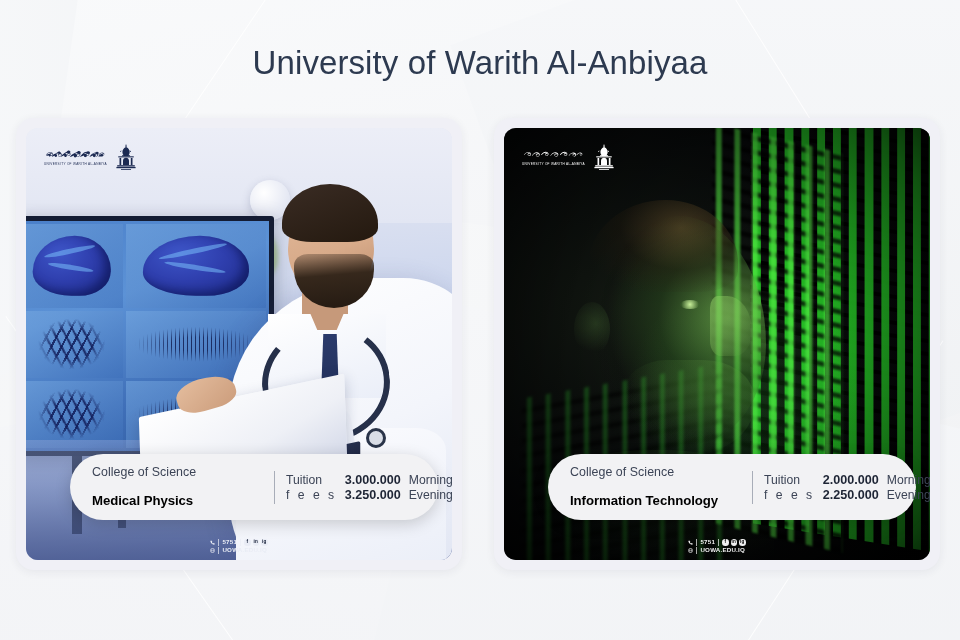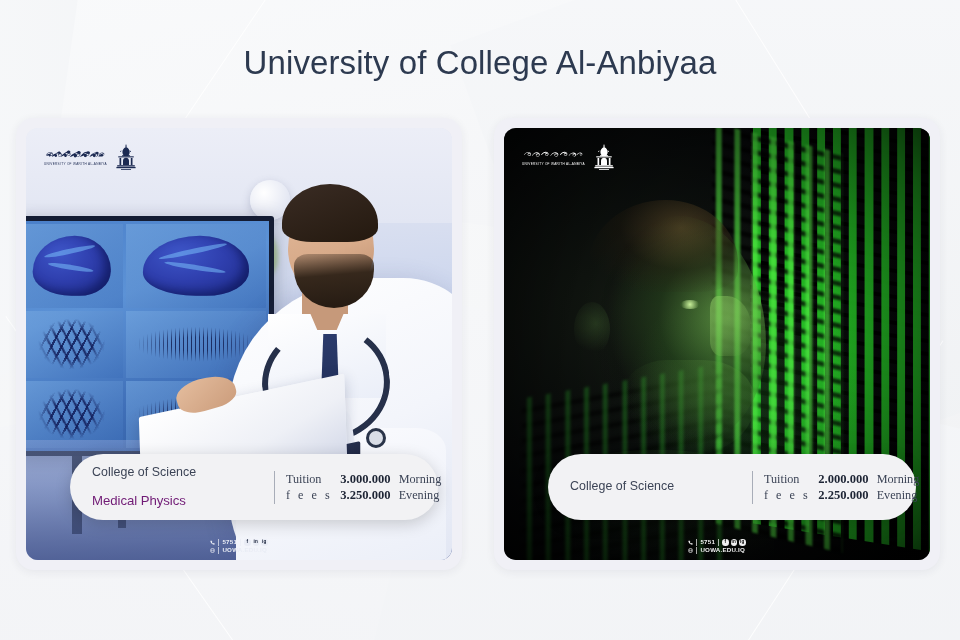--- a/index.html
+++ b/index.html
@@ -484,40 +484,39 @@
   }
   .cap-college {
     font-size: 12.4px;
     font-weight: 400;
     letter-spacing: 0.05px;
     line-height: 1.55;
     color: #3c4456;
   }
   .cap-major {
     font-size: 13.2px;
-    font-weight: 400;
+    font-weight: 700;
     letter-spacing: -0.05px;
     line-height: 1.5;
-    color: #701a75;
+    color: #000000;
     margin-top: 8px;
   }
   .cap-divider {
     width: 1px;
     height: 33px;
     background: #a8adb8;
     margin-right: 11px;
     flex: 0 0 auto;
   }
   .cap-right {
     display: grid;
     grid-template-columns: auto auto auto;
     column-gap: 8px;
     row-gap: 1px;
     align-items: center;
-    font-family: Liberation Serif, serif;
   }
   .cap-lbl {
     font-size: 12.2px;
     color: #3c4456;
     white-space: nowrap;
   }
   .cap-lbl.spaced { letter-spacing: 2.5px; }
   .cap-amt {
     font-size: 12.6px;
     font-weight: 700;
@@ -582,21 +581,21 @@
   <div class="facet facet-b"></div>
   <div class="facet facet-c"></div>
   <div class="facet facet-d"></div>
   <div class="facet facet-e"></div>
   <div class="facet-line fl1"></div>
   <div class="facet-line fl2"></div>
   <div class="facet-line fl3"></div>
   <div class="facet-line fl4"></div>
 </div>
 
-<h1 id="page-title">University of College Al-Anbiyaa</h1>
+<h1 id="page-title">University of Warith Al-Anbiyaa</h1>
 
 <div id="cards-row">
 
   <div class="card-frame" id="card-frame-left">
     <div class="card-photo" id="photo-medical">
 
       <div class="mp-topwall"></div>
       <div class="mp-plant"></div>
       <div class="mp-lamparm"></div>
       <div class="mp-lamp"></div>
@@ -742,20 +741,21 @@
           <rect x="2.4" y="42.4" width="35.2" height="2.6"></rect>
           <rect x="0.8" y="45.8" width="38.4" height="2.6"></rect>
           <path d="M8.5 15.2c.7-1.6 1.6-2.2 2.6-2.2-.8 1-1 2-1 3.2h-1.6zM29.9 15.2c-.7-1.6-1.6-2.2-2.6-2.2.8 1 1 2 1 3.2h1.6z"></path>
           <rect x="10" y="50" width="20" height="1.6"></rect>
         </svg>
       </div>
 
       <div class="caption-pill">
         <div class="cap-left">
           <div class="cap-college">College of Science</div>
+          <div class="cap-major">Information Technology</div>
         </div>
         <div class="cap-divider"></div>
         <div class="cap-right">
           <span class="cap-lbl">Tuition</span>
           <span class="cap-amt">2.000.000</span>
           <span class="cap-time">Morning</span>
           <span class="cap-lbl spaced">f e e s</span>
           <span class="cap-amt">2.250.000</span>
           <span class="cap-time">Evening</span>
         </div>

